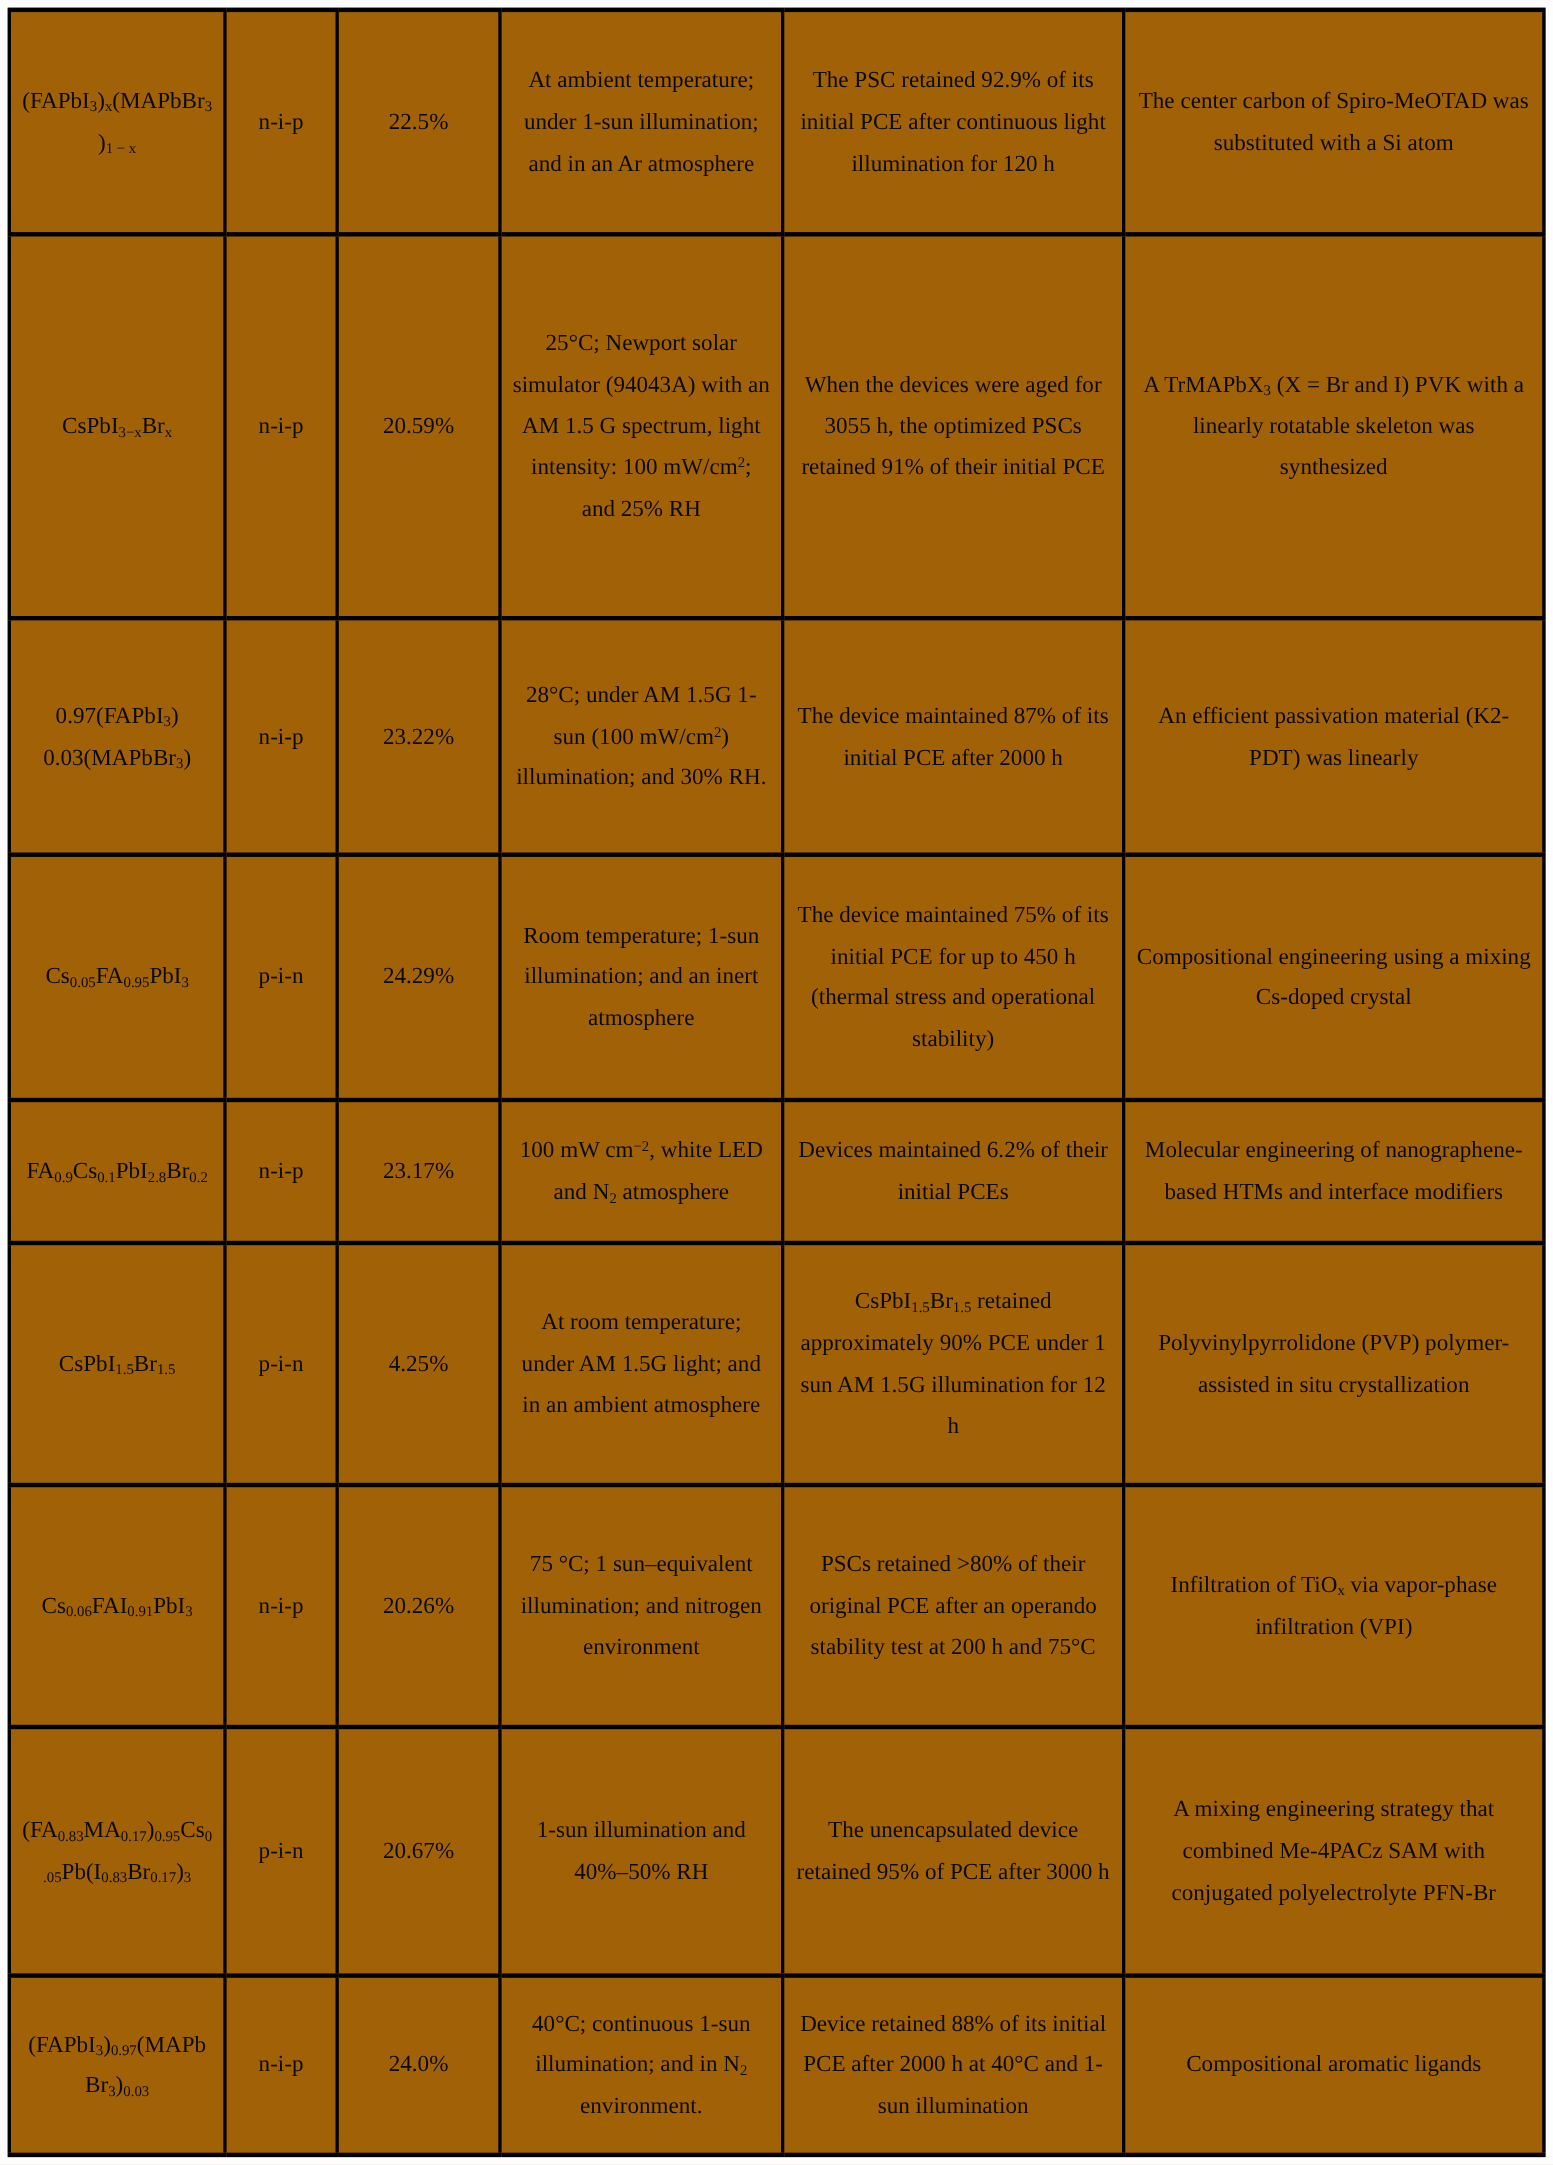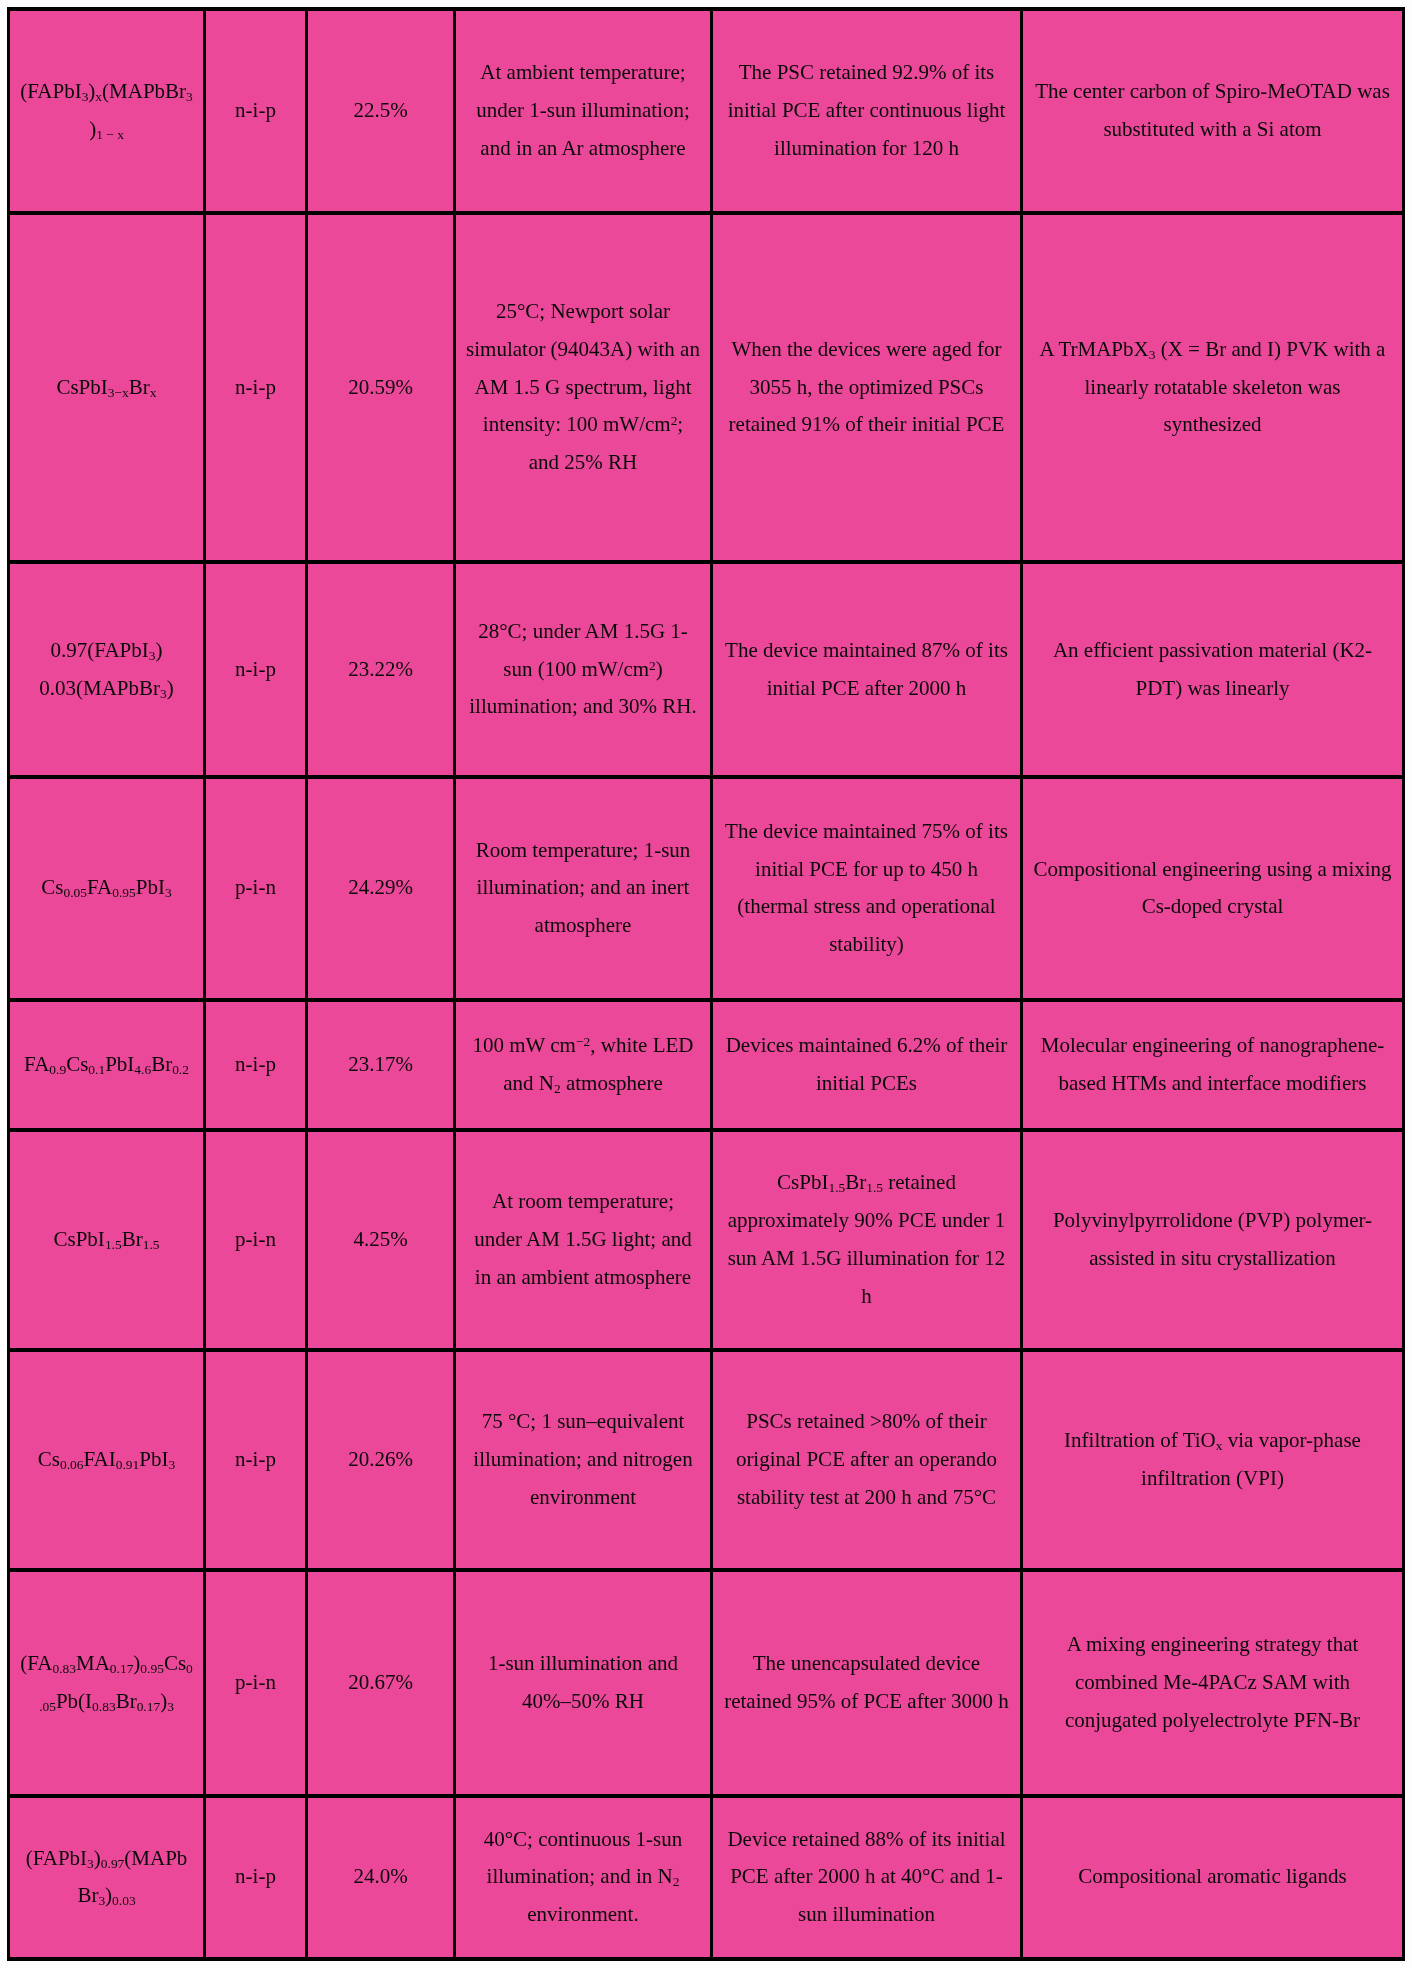--- a/index.html
+++ b/index.html
@@ -10,21 +10,21 @@
     padding: 7px 7px;
     background: #fdfdfd;
     font-family: "Liberation Serif", serif;
     color: #000;
   }
   table.paper-table {
     border-collapse: collapse;
     table-layout: fixed;
     width: 100%;
     height: 100%;
-    background: #ec4899;
+    background: #a16207;
   }
   table.paper-table td {
     border: 3px solid #000;
     border-top-width: 4px;
     border-bottom-width: 4px;
     text-align: center;
     vertical-align: middle;
     font-size: 21px;
     line-height: 1.8;
     padding: 4px 10px;
@@ -79,21 +79,21 @@
       </tr>
       <tr style="height:222px">
         <td class="formula">Cs<sub>0.05</sub>FA<sub>0.95</sub>PbI<sub>3</sub></td>
         <td>p-i-n</td>
         <td>24.29%</td>
         <td>Room temperature; 1-sun illumination; and an inert atmosphere</td>
         <td>The device maintained 75% of its initial PCE for up to 450 h (thermal stress and operational stability)</td>
         <td>Compositional engineering using a mixing Cs-doped crystal</td>
       </tr>
       <tr style="height:130px">
-        <td class="formula">FA<sub>0.9</sub>Cs<sub>0.1</sub>PbI<sub>4.6</sub>Br<sub>0.2</sub></td>
+        <td class="formula">FA<sub>0.9</sub>Cs<sub>0.1</sub>PbI<sub>2.8</sub>Br<sub>0.2</sub></td>
         <td>n-i-p</td>
         <td>23.17%</td>
         <td>100 mW cm<sup>−2</sup>, white LED and N<sub>2</sub> atmosphere</td>
         <td>Devices maintained 6.2% of their initial PCEs</td>
         <td>Molecular engineering of nanographene-based HTMs and interface modifiers</td>
       </tr>
       <tr style="height:220px">
         <td class="formula">CsPbI<sub>1.5</sub>Br<sub>1.5</sub></td>
         <td>p-i-n</td>
         <td>4.25%</td>

